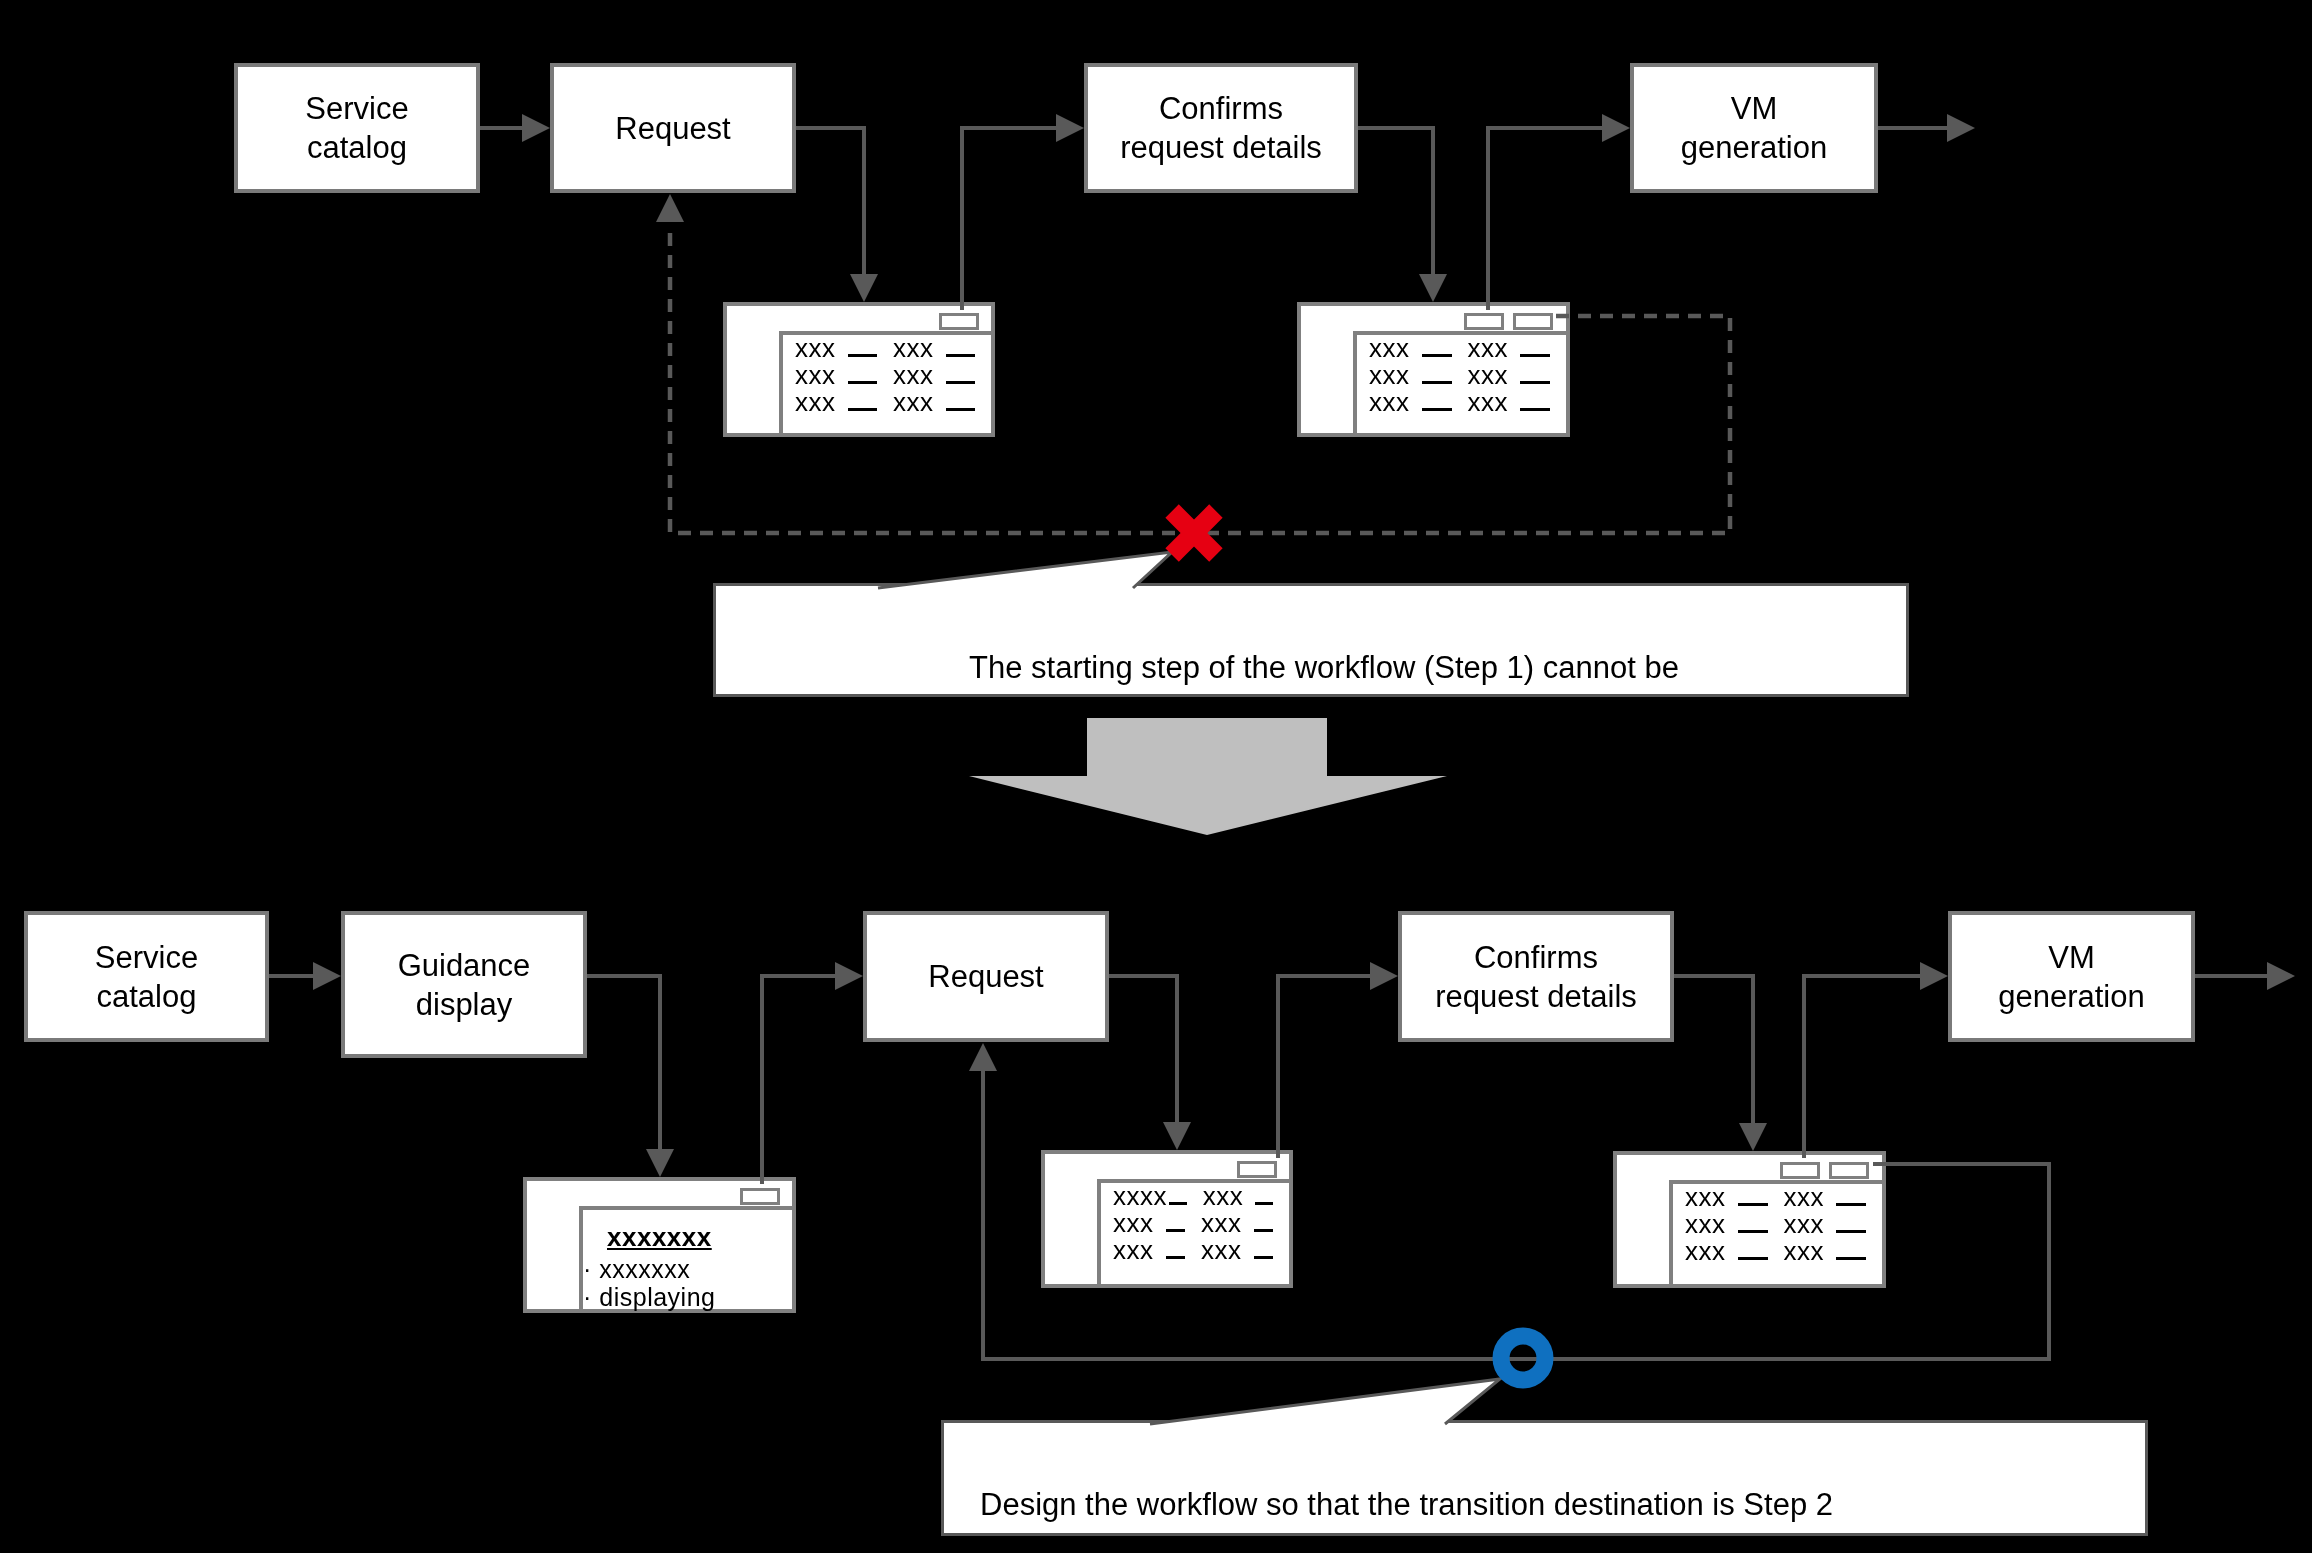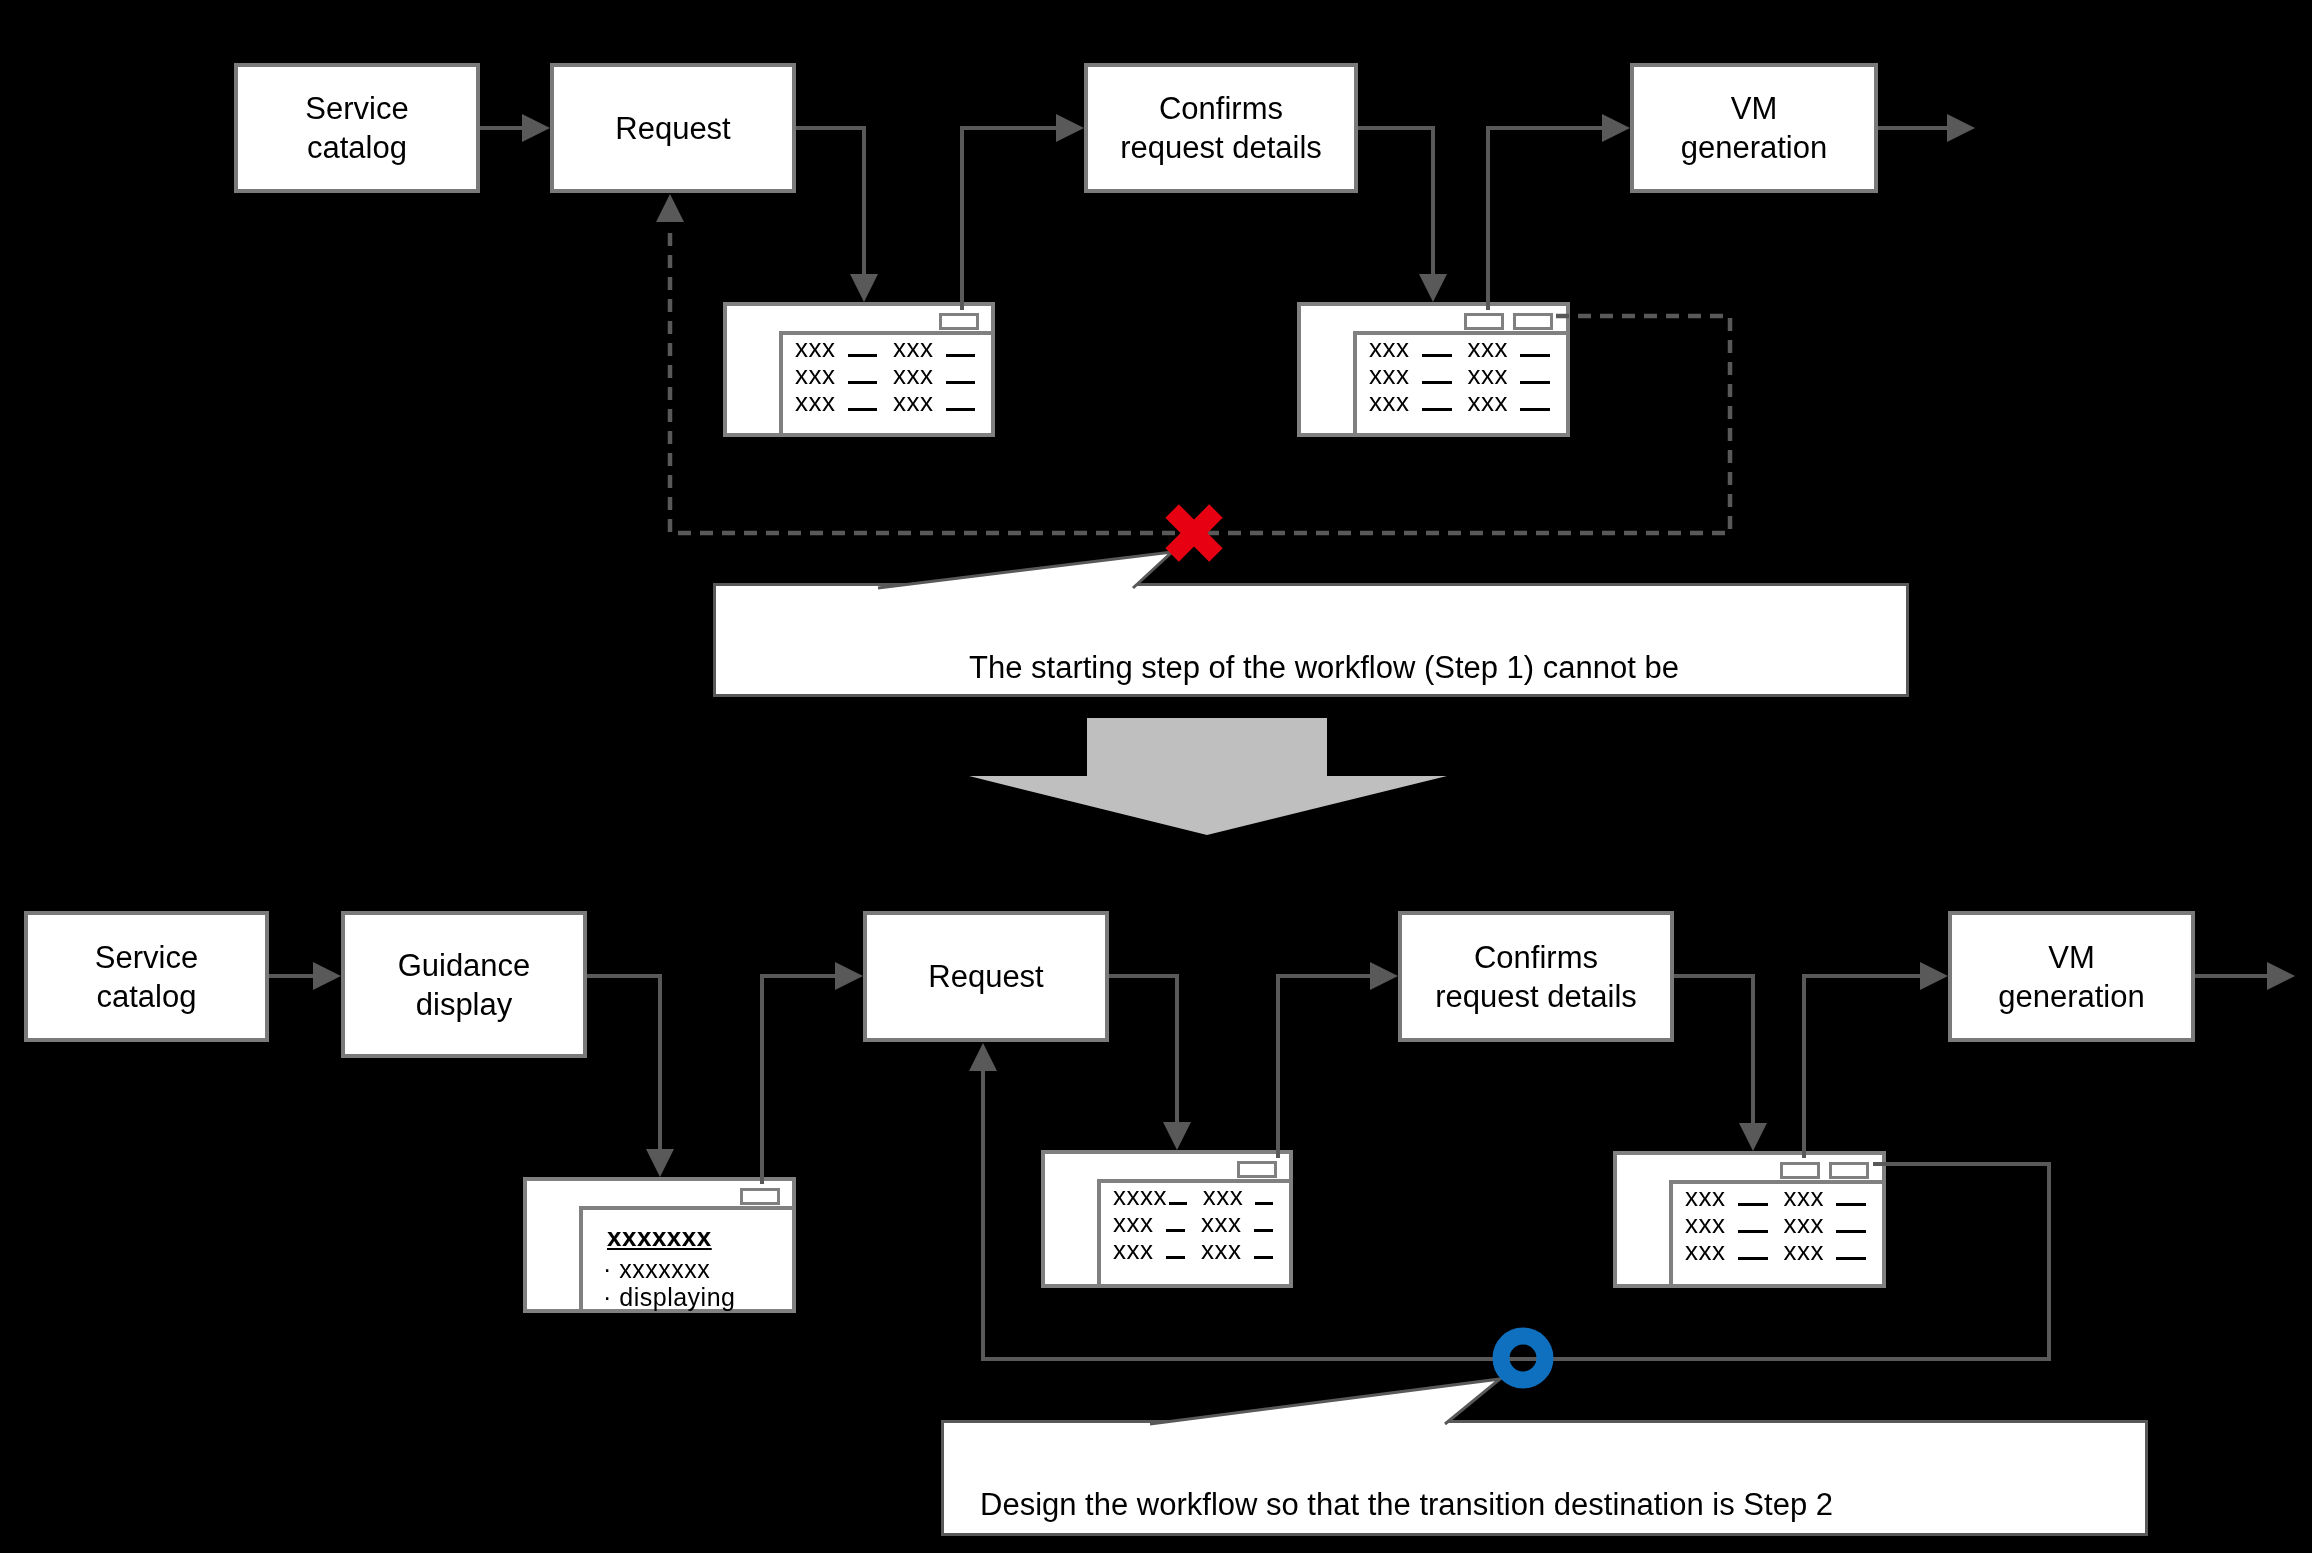--- a/index.html
+++ b/index.html
@@ -18,21 +18,21 @@
        background:#fff;border:3px solid #808080;}
   .btn.b-single{right:12px;}
   .btn.b-right{right:13px;}
   .btn.b-left{right:62px;}
   .row{display:flex;align-items:center;height:27px;padding-left:12px;font-size:26px;color:#000;}
   .rows{}
   .lbl{margin-right:12px;letter-spacing:0.5px;}
   .ln{width:42px;height:3px;background:#000;margin-right:16px;align-self:flex-end;margin-bottom:5px;}
   .g-title{font-size:26px;font-weight:bold;text-decoration:underline;color:#000;
            padding:12px 0 2px 24px;letter-spacing:0.5px;}
-  .g-bullet{font-size:25px;color:#000;padding-left:20px;line-height:28px;letter-spacing:0.5px;}
+  .g-bullet{font-size:25px;color:#000;line-height:28px;letter-spacing:0.5px;}
   
   .callout{position:absolute;box-sizing:border-box;background:#fff;border:3px solid #595959;
            color:#000;font-size:31px;line-height:51px;padding:5px 10px 0 36px;white-space:pre-line;}
   #callout-error{left:713px;top:583px;width:1196px;height:114px;text-align:center;}
   #callout-ok{left:941px;top:1420px;width:1207px;height:116px;}
 </style>
 </head>
 <body>
 
 <div class="stage" style="--line: #595959; --bigarrow: #bfbfbf; --red: #e60012; --blue: #0f70c0; --cob: #595959;">

